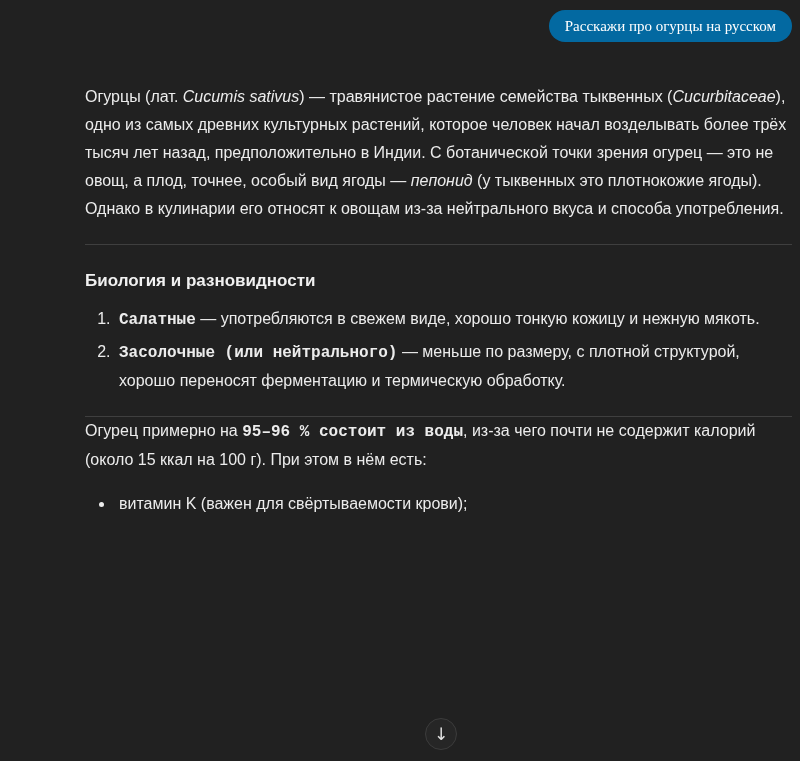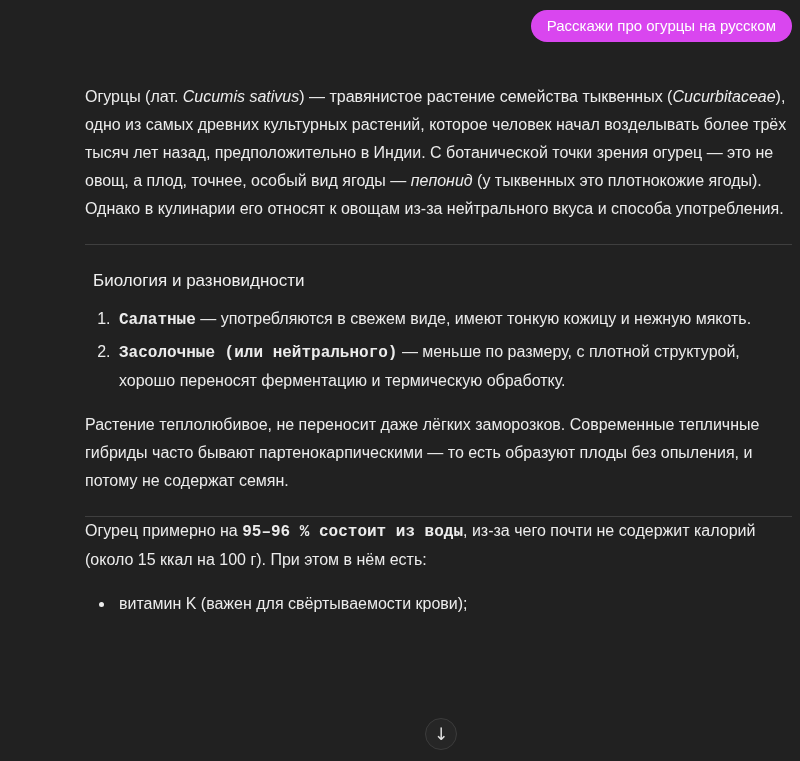--- a/index.html
+++ b/index.html
@@ -16,50 +16,51 @@
   .thread {
     margin-left: 85px;
     width: 707px;
   }
   .user-row {
     display: flex;
     justify-content: flex-end;
     padding-top: 10px;
   }
   .user-bubble {
-    background: #d946ef;
+    background: #0369a1;
     color: #ffffff;
     font-size: 15px;
     line-height: 20px;
     padding: 6px 16px;
     border-radius: 18px;
     max-width: 560px;
     white-space: nowrap;
+    font-family: Liberation Serif, serif;
   }
   .assistant {
     margin-top: 41px;
     font-size: 16px;
     line-height: 28px;
   }
   .assistant p {
     margin: 0 0 16px 0;
   }
   .it { font-style: italic; text-align: center; }
   .b  { font-weight: bold; font-family: Liberation Mono, monospace; }
   hr.divider {
     border: none;
     border-top: 1px solid #3f3f3f;
     margin: 21px 0 0 0;
   }
   h2.section-heading {
     font-size: 17px;
     line-height: 24px;
-    font-weight: normal;
+    font-weight: bold;
     color: #f0f0f0;
-    margin: 24px 0 12px 8px;
+    margin: 24px 0 12px 0;
   }
   ol.num-list {
     margin: 0 0 16px 0;
     padding-left: 30px;
   }
   ol.num-list li {
     margin: 4px 0;
     padding-left: 4px;
   }
   ul.bullet-list {
@@ -105,25 +106,24 @@
   <div class="assistant">
 
     <p><span>Огурцы (лат. </span><span class="it">Cucumis sativus</span><span>) — травянистое растение семейства тыквенных (</span><span class="it">Cucurbitaceae</span><span>), одно из самых древних культурных растений, которое человек начал возделывать более трёх тысяч лет назад, предположительно в Индии. С ботанической точки зрения огурец — это не овощ, а плод, точнее, особый вид ягоды — </span><span class="it">пепонид</span><span> (у тыквенных это плотнокожие ягоды). Однако в кулинарии его относят к овощам из-за нейтрального вкуса и способа употребления.</span></p>
 
     <hr class="divider">
 
     <h2 class="section-heading">Биология и разновидности</h2>
 
 
     <ol class="num-list">
-      <li><span class="b">Салатные</span><span> — употребляются в свежем виде, имеют тонкую кожицу и нежную мякоть.</span></li>
+      <li><span class="b">Салатные</span><span> — употребляются в свежем виде, хорошо тонкую кожицу и нежную мякоть.</span></li>
       <li><span class="b">Засолочные (или нейтрального)</span><span> — меньше по размеру, с плотной структурой, хорошо переносят ферментацию и термическую обработку.</span></li>
     </ol>
 
-    <p>Растение теплолюбивое, не переносит даже лёгких заморозков. Современные тепличные гибриды часто бывают партенокарпическими — то есть образуют плоды без опыления, и потому не содержат семян.</p>
 
     <hr class="divider">
 
 
     <p><span>Огурец примерно на </span><span class="b">95–96 % состоит из воды</span><span>, из-за чего почти не содержит калорий (около 15 ккал на 100 г). При этом в нём есть:</span></p>
 
     <ul class="bullet-list">
       <li>витамин K (важен для свёртываемости крови);</li>
 
     </ul>

